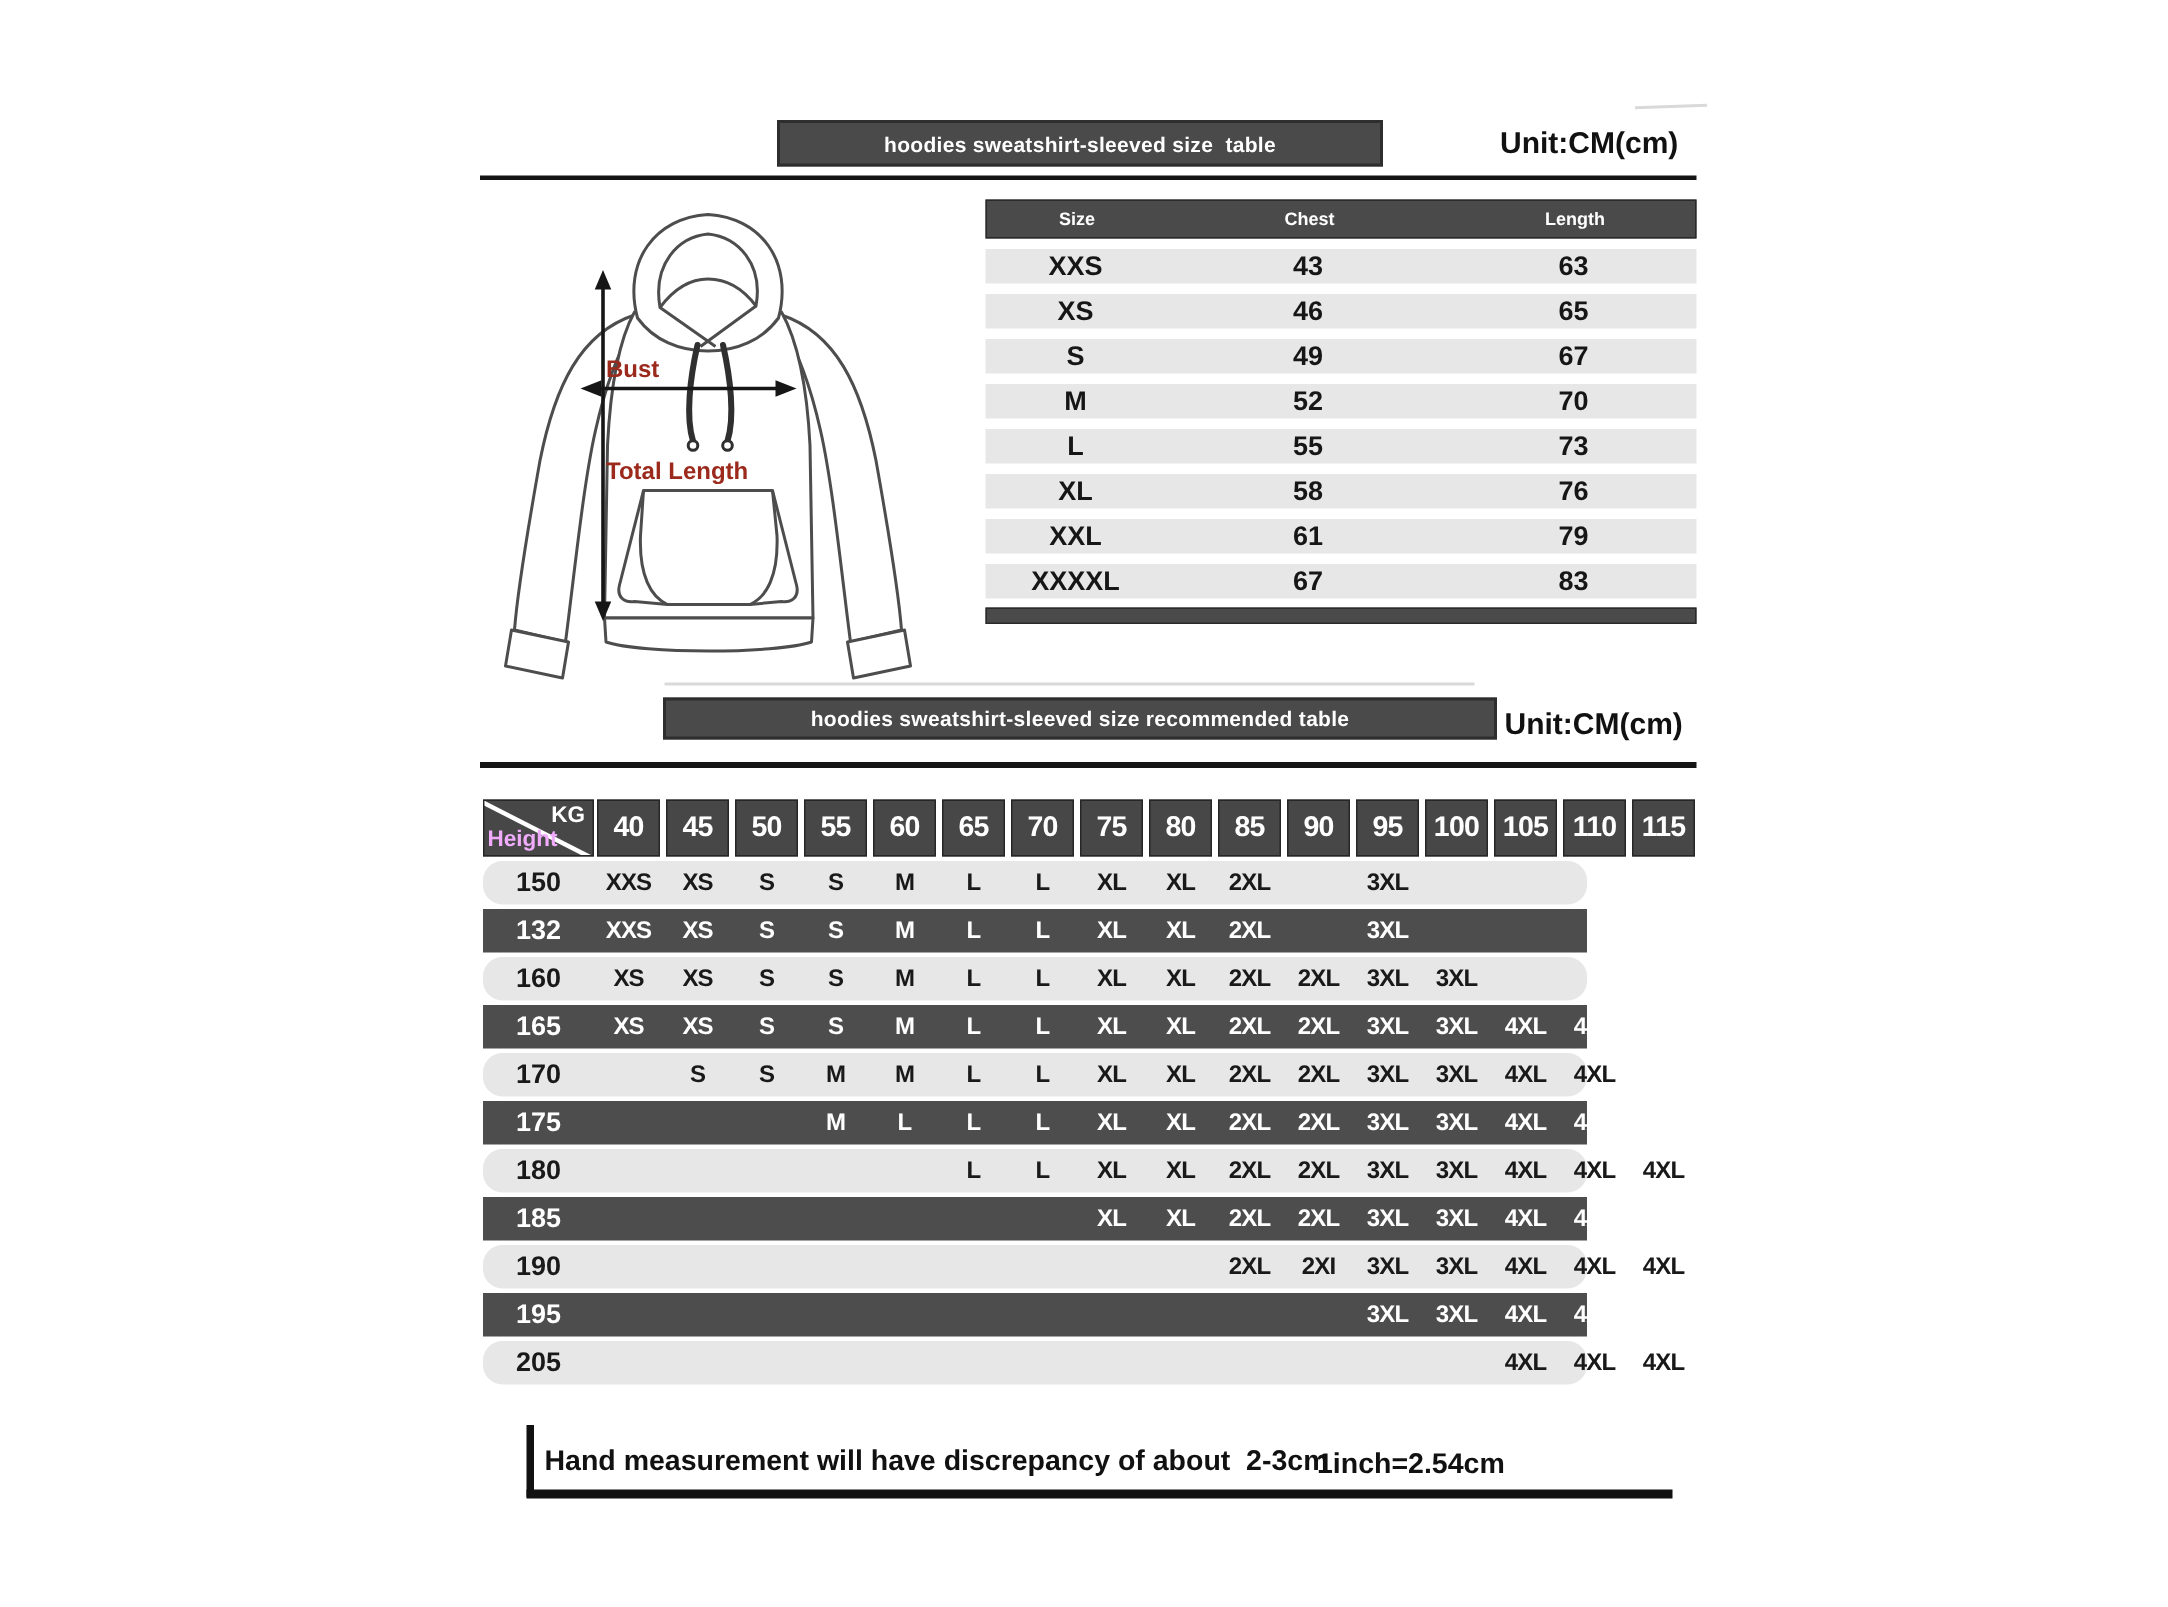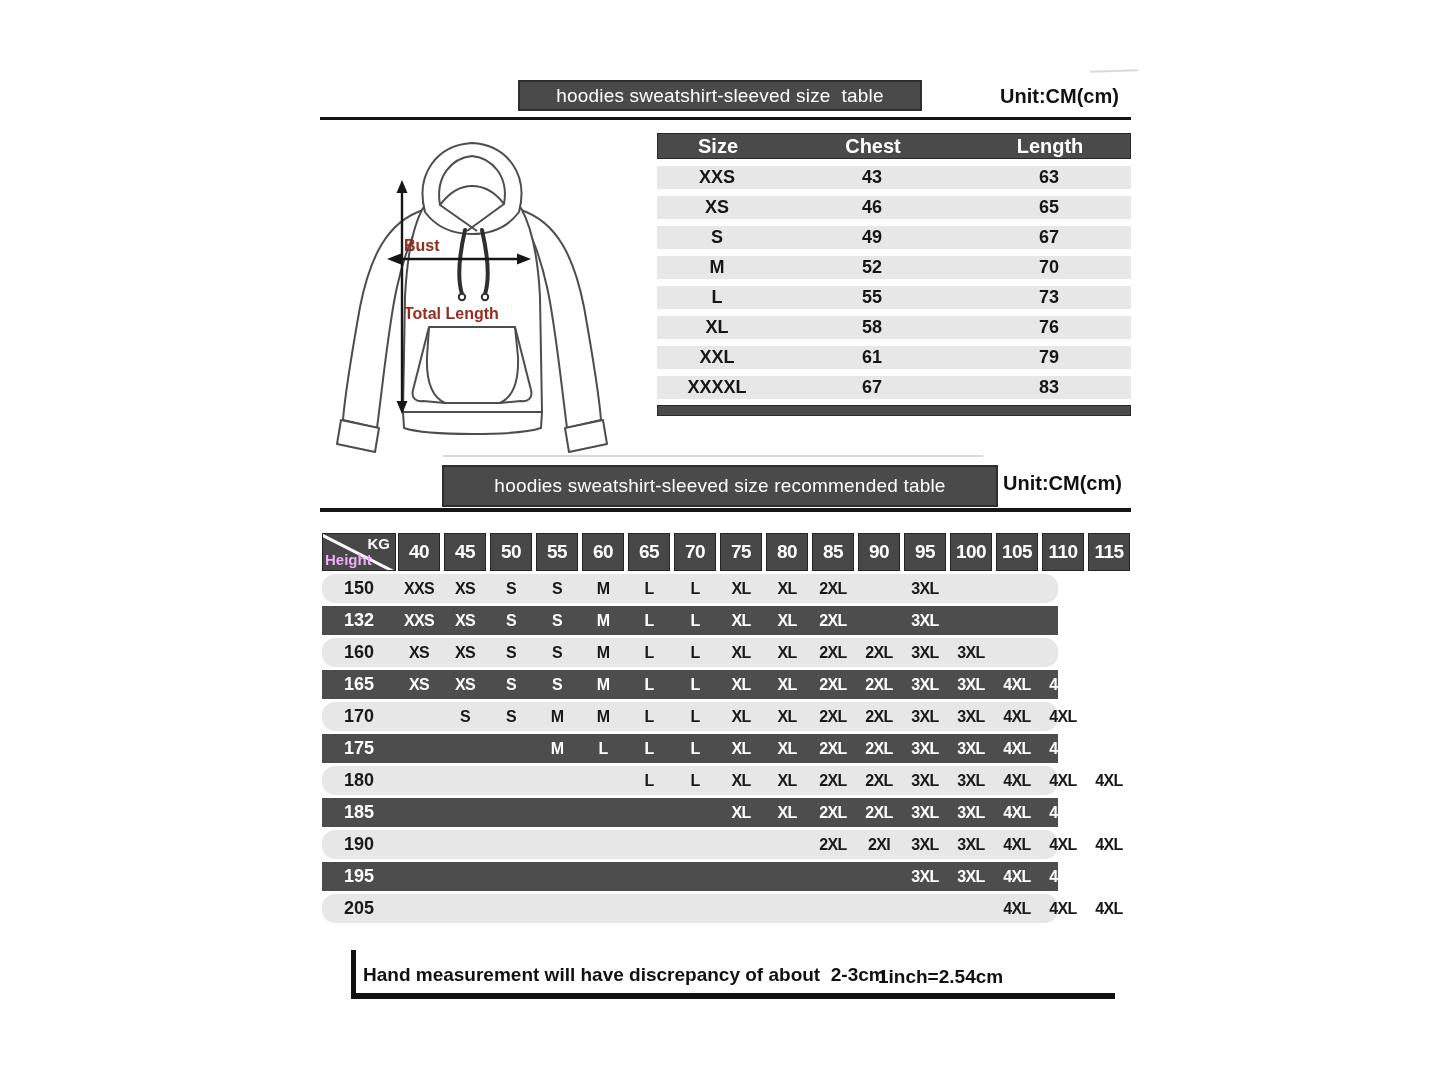--- a/index.html
+++ b/index.html
@@ -3,30 +3,30 @@
 <meta charset="utf-8">
 <style>
   html,body{margin:0;padding:0;background:#ffffff;}
   .canvas{position:relative;width:1445px;height:1071px;background:#ffffff;overflow:hidden;
           font-family:"Liberation Sans",sans-serif;color:#161616;}
   .abs{position:absolute;}
 
   
   .titlebar{background:#4a4a4a;border:2px solid #2e2e2e;color:#ffffff;
             display:flex;align-items:center;justify-content:center;box-sizing:border-box;}
-  .titlebar .title-text{font-weight:normal;font-size:19px;white-space:pre;letter-spacing:0.2px;}
+  .titlebar .title-text{font-weight:bold;font-size:14px;white-space:pre;letter-spacing:0.2px;}
   .unit{font-weight:bold;font-size:20px;color:#111111;}
   .rule{background:#151515;}
 
   
   .size-table{left:657px;top:133px;width:474px;}
   .shead{display:grid;grid-template-columns:120px 190px 164px;height:26px;
          background:#4a4a4a;border:1px solid #2a2a2a;box-sizing:border-box;}
   .shead div{display:flex;align-items:center;justify-content:center;
-             color:#ffffff;font-weight:bold;font-size:20px;}
+             color:#ffffff;font-weight:bold;font-size:12px;}
   .srow{display:grid;grid-template-columns:120px 190px 164px;height:23px;margin-top:7px;
         background:#e7e7e7;}
   .scell{display:flex;align-items:center;justify-content:center;
          font-weight:bold;font-size:18px;color:#161616;}
   .sbottom{height:11px;background:#4a4a4a;border:1px solid #2a2a2a;box-sizing:border-box;margin-top:6px;}
 
   
   .matrix{left:322px;top:533px;width:736px;}
   .mhead{display:grid;grid-template-columns:74px repeat(16,46px);height:38px;}
   .corner{position:relative;background:#474747;border:1px solid #262626;box-sizing:border-box;overflow:hidden;}
@@ -149,21 +149,21 @@
         </div>
         <div class="srow">
           <div class="scell">XXXXL</div>
           <div class="scell">67</div>
           <div class="scell">83</div>
         </div>
       </div>
     <div class="sbottom"></div>
   </div>
 
-  <div class="abs titlebar" style="left:442px;top:465px;width:556px;height:42px;">
+  <div class="abs titlebar" style="left:442px;top:465px;width:556px;height:28px;">
     <span class="title-text">hoodies sweatshirt-sleeved size recommended table</span>
   </div>
   <div class="abs unit" style="left:1003px;top:472px;">Unit:CM(cm)</div>
   <div class="abs rule" style="left:320px;top:508px;width:811px;height:4px;"></div>
 
   <div class="abs matrix">
     <div class="mhead">
       <div class="corner">
         <div class="diag"></div>
         <span class="kg">KG</span>

